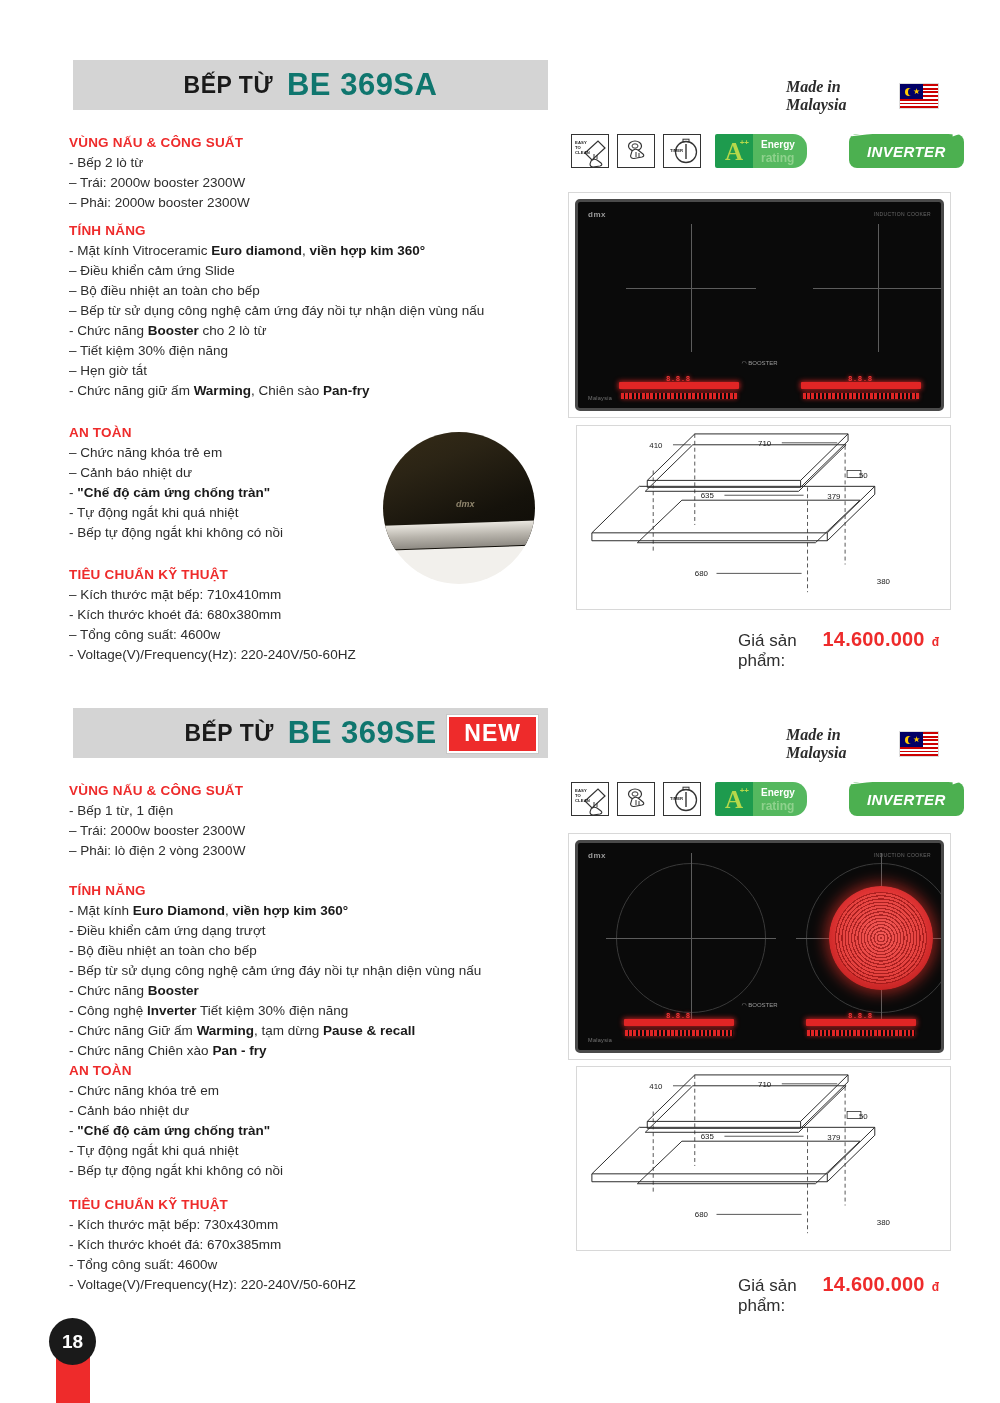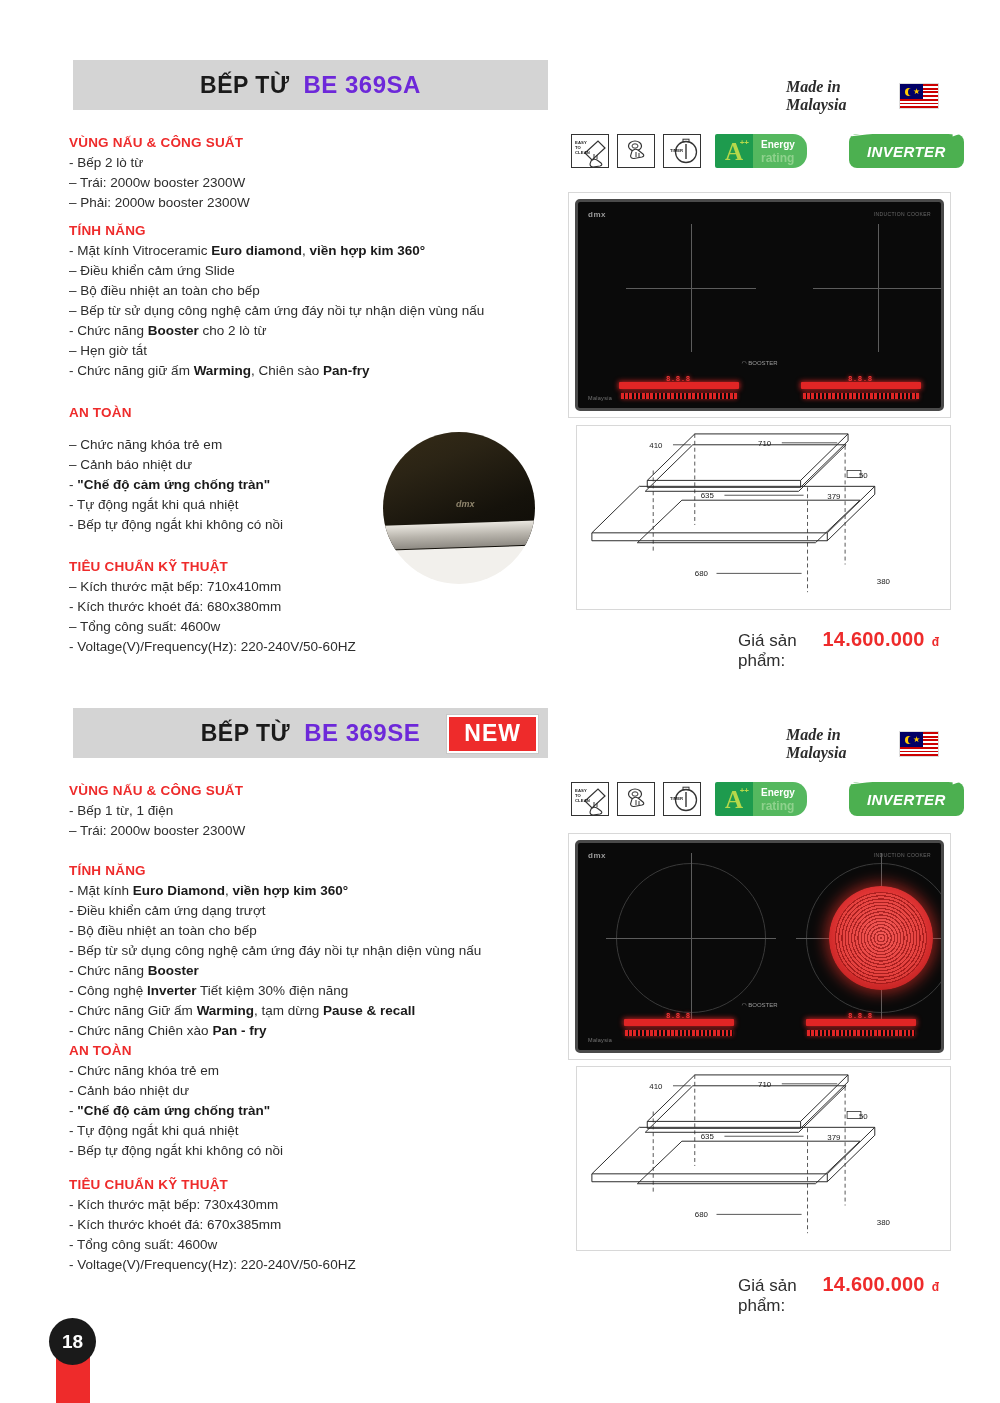--- a/index.html
+++ b/index.html
@@ -22,21 +22,21 @@
     width: 475px; height: 50px;
     background: #d4d4d4;
     display: flex; align-items: center; justify-content: center;
     gap: 14px;
   }
   .title-bar .t-main {
     font-size: 23px; font-weight: 700; color: #1a1a1a;
     letter-spacing: .5px;
   }
   .title-bar .t-model {
-    font-size: 24px; font-weight: 700; color: #6d28d9;
+    font-size: 31px; font-weight: 700; color: #0f766e;
     letter-spacing: .5px;
   }
   .new-badge {
     position: absolute; right: 10px; top: 7px;
     background: #ee2b2b; color: #fff;
     font-size: 23px; font-weight: 800; letter-spacing: 1px;
     padding: 3px 15px 4px;
     border: 2px solid #fff;
     outline: 1px solid #c8c8c8;
   }
@@ -257,27 +257,28 @@
           </div>
       </div>
       <div style="margin-top:10px;">
         <div class="sec-head">TÍNH NĂNG</div>
         <div style="margin-top:3px;">
             <div class="spec-line">- Mặt kính Vitroceramic <b>Euro diamond</b>, <b>viền hợp kim 360°</b></div>
             <div class="spec-line">– Điều khiển cảm ứng Slide</div>
             <div class="spec-line">– Bộ điều nhiệt an toàn cho bếp</div>
             <div class="spec-line">– Bếp từ sử dụng công nghệ cảm ứng đáy nồi tự nhận diện vùng nấu</div>
             <div class="spec-line">- Chức năng <b>Booster</b> cho 2 lò từ</div>
+            <div class="spec-line">– Tiết kiệm 30% điện năng</div>
             <div class="spec-line">– Hẹn giờ tắt</div>
             <div class="spec-line">- Chức năng giữ ấm <b>Warming</b>, Chiên sào <b>Pan-fry</b></div>
           </div>
       </div>
       <div style="margin-top:24px;">
         <div class="sec-head">AN TOÀN</div>
-        <div style="margin-top:15px;">
+        <div style="margin-top:3px;">
             <div class="spec-line">– Chức năng khóa trẻ em</div>
             <div class="spec-line">– Cảnh báo nhiệt dư</div>
             <div class="spec-line">- <b>"Chế độ cảm ứng chống tràn"</b></div>
             <div class="spec-line">- Tự động ngắt khi quá nhiệt</div>
             <div class="spec-line">- Bếp tự động ngắt khi không có nồi</div>
           </div>
       </div>
       <div style="margin-top:24px;">
         <div class="sec-head">TIÊU CHUẨN KỸ THUẬT</div>
         <div style="margin-top:3px;">
@@ -428,20 +429,21 @@
         <span class="iv">INVERTER</span>
       </span>
     </div>
 
     <div class="textcol" style="left:58px; top:135px; width:480px;">
       <div>
         <div class="sec-head">VÙNG NẤU &amp; CÔNG SUẤT</div>
         <div style="margin-top:3px;">
             <div class="spec-line">- Bếp 1 từ, 1 điện</div>
             <div class="spec-line">– Trái:  2000w booster 2300W</div>
+            <div class="spec-line">– Phải: lò điện 2 vòng 2300W</div>
           </div>
       </div>
       <div style="margin-top:22px;">
         <div class="sec-head">TÍNH NĂNG</div>
         <div style="margin-top:3px;">
             <div class="spec-line">-  Mặt kính <b>Euro Diamond</b>, <b>viền hợp kim 360°</b></div>
             <div class="spec-line">-  Điều khiển cảm ứng dạng trượt</div>
             <div class="spec-line">-  Bộ điều nhiệt an toàn cho bếp</div>
             <div class="spec-line">-  Bếp từ sử dụng công nghệ cảm ứng đáy nồi tự nhận diện vùng nấu</div>
             <div class="spec-line">-  Chức năng <b>Booster</b></div>

